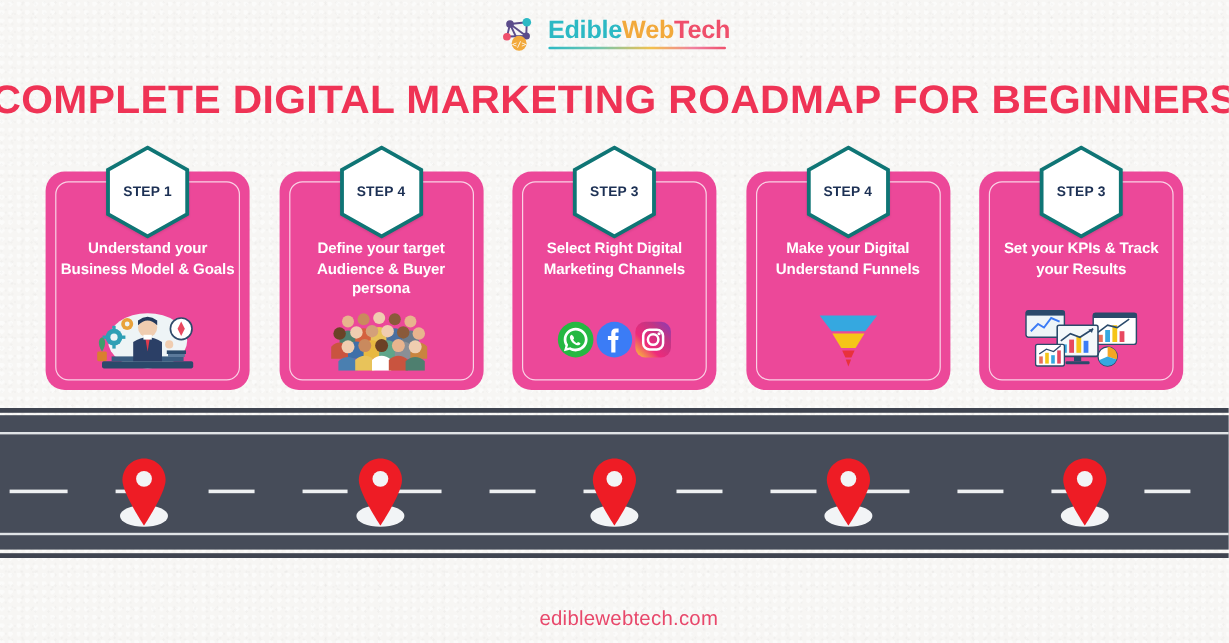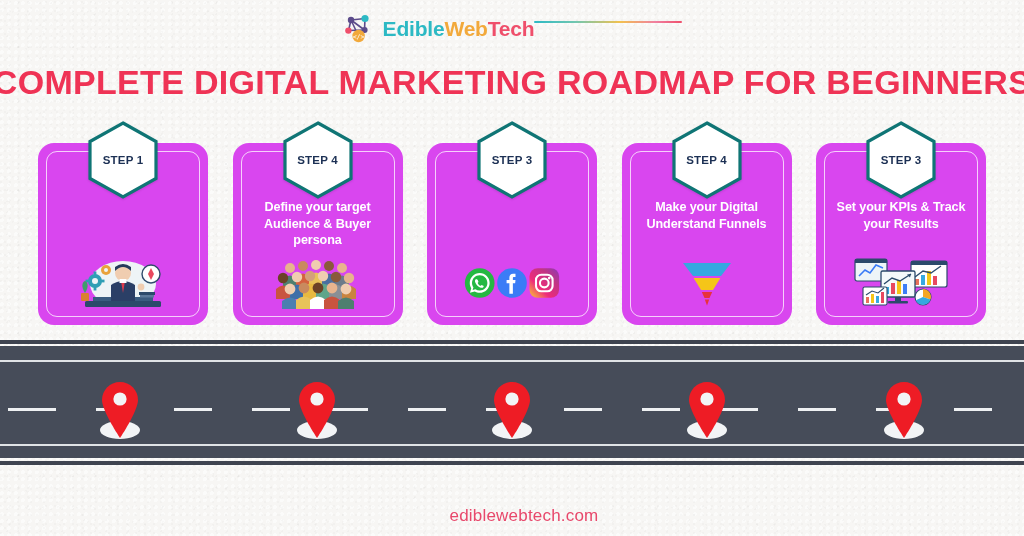--- a/index.html
+++ b/index.html
@@ -27,21 +27,21 @@
     z-index:0;
   }
   .stage{ position:absolute; inset:0; z-index:1; }
 
   
   .logo-wrap{
     position:absolute; left:0; right:0; top:11px;
     display:flex; justify-content:center; align-items:center; gap:7px;
   }
   .logo-mark{ width:34px; height:34px; flex:0 0 auto; }
-  .logo-text{ display:flex; flex-direction:row; align-items:flex-start; }
+  .logo-text{ display:flex; flex-direction:column; align-items:flex-start; }
   .logo-words{ font-size:21px; font-weight:bold; letter-spacing:-.2px; line-height:1; white-space:nowrap;}
   .lw1{ color:#2cb9c4; }
   .lw2{ color:#f2a93b; }
   .lw3{ color:#ef4f6b; }
   .logo-underline{
     margin-top:3px; height:2px; width:148px; border-radius:2px;
     background:linear-gradient(90deg,#2cb9c4 0%,#71c6b0 28%,#f2c14e 58%,#f07fa0 82%,#ef4f6b 100%);
   }
 
   
@@ -58,21 +58,21 @@
   }
 
   
   .cards{
     position:absolute; top:143px; left:38px; right:38px;
     display:flex; justify-content:space-between;
   }
   .card{
     position:relative;
     width:170px; height:182px;
-    background:#d946ef;
+    background:#ec4899;
     border-radius:16px;
     flex:0 0 auto;
   }
   .card-inner-border{
     position:absolute; left:8px; top:8px; right:8px; bottom:8px;
     border:1.6px solid rgba(255,255,255,.75);
     border-radius:11px;
     pointer-events:none;
   }
   
@@ -180,20 +180,21 @@
   <div class="cards">
 
     <div class="card">
       <div class="card-inner-border"></div>
       <div class="hex-badge">
         <svg viewBox="0 0 72 78" xmlns="http://www.w3.org/2000/svg">
           <polygon points="36,2 69,20.5 69,57.5 36,76 3,57.5 3,20.5" fill="#ffffff" stroke="#0f7575" stroke-width="3.2"></polygon>
         </svg>
         <span class="hex-label">STEP 1</span>
       </div>
+      <div class="card-title">Understand your Business Model &amp; Goals</div>
       <div class="card-art">
         <svg viewBox="0 0 96 52" width="96" height="52" xmlns="http://www.w3.org/2000/svg">
           <ellipse cx="48" cy="27" rx="33" ry="23" fill="#eef4f6"></ellipse>
 
           <circle cx="20" cy="24" r="7" fill="#2f9fb5"></circle>
             <circle cx="20" cy="24" r="3" fill="#eef4f6"></circle>
           <rect x="18.6" y="14.5" width="2.8" height="4" fill="#2f9fb5"></rect>
             <rect x="18.6" y="29.5" width="2.8" height="4" fill="#2f9fb5"></rect>
           <rect x="10.5" y="22.6" width="4" height="2.8" fill="#2f9fb5"></rect>
             <rect x="25.5" y="22.6" width="4" height="2.8" fill="#2f9fb5"></rect>
@@ -283,20 +284,21 @@
     </div>
 
     <div class="card">
       <div class="card-inner-border"></div>
       <div class="hex-badge">
         <svg viewBox="0 0 72 78" xmlns="http://www.w3.org/2000/svg">
           <polygon points="36,2 69,20.5 69,57.5 36,76 3,57.5 3,20.5" fill="#ffffff" stroke="#0f7575" stroke-width="3.2"></polygon>
         </svg>
         <span class="hex-label">STEP 3</span>
       </div>
+      <div class="card-title">Select Right Digital Marketing Channels</div>
       <div class="card-art" style="align-items:center;">
         <svg viewBox="0 0 110 40" width="110" height="40" xmlns="http://www.w3.org/2000/svg">
           <defs>
             <linearGradient id="igGrad" x1="0" y1="1" x2="1" y2="0">
               <stop offset="0%" stop-color="#f9ce34"></stop>
               <stop offset="35%" stop-color="#ee2a7b"></stop>
               <stop offset="70%" stop-color="#c13584"></stop>
               <stop offset="100%" stop-color="#8a3ab9"></stop>
             </linearGradient>
           </defs>

